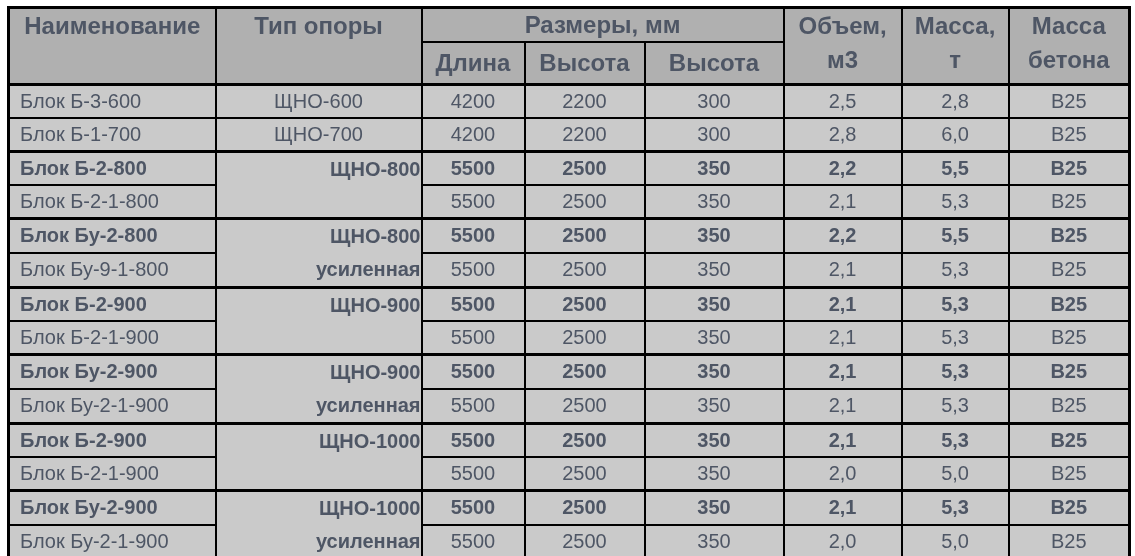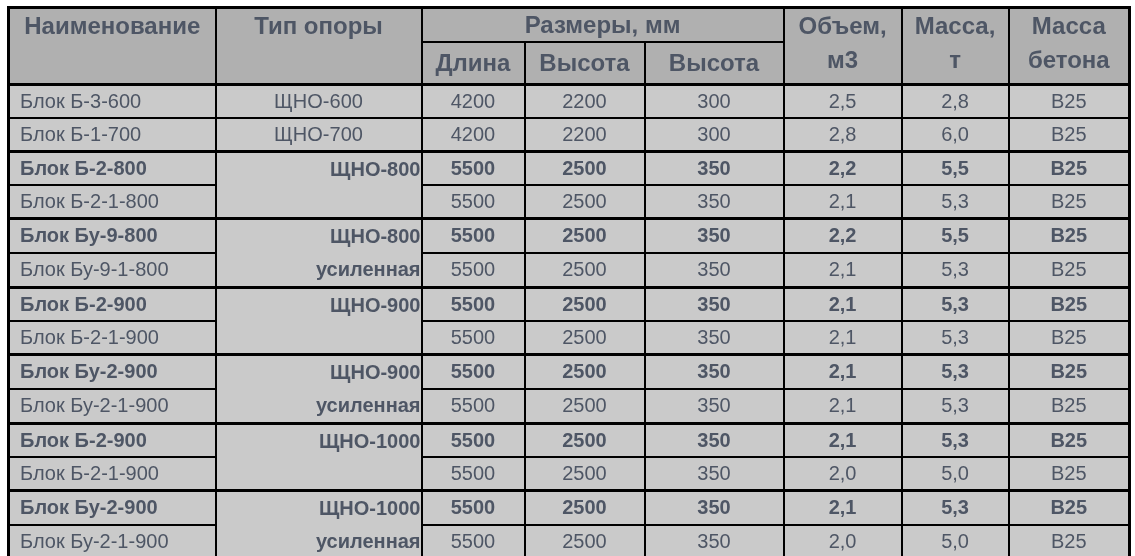--- a/index.html
+++ b/index.html
@@ -100,21 +100,21 @@
     <tr>
       <td class="name">Блок Б-2-1-800</td>
       <td>5500</td>
       <td>2500</td>
       <td>350</td>
       <td>2,1</td>
       <td>5,3</td>
       <td>В25</td>
     </tr>
     <tr class="gs">
-      <td class="name">Блок Бу-9-800</td>
+      <td class="name">Блок Бу-2-800</td>
       <td class="type" rowspan="2">
         <div>ЩНО-800</div>
         <div>усиленная</div>
       </td>
       <td>5500</td>
       <td>2500</td>
       <td>350</td>
       <td>2,2</td>
       <td>5,5</td>
       <td>В25</td>

